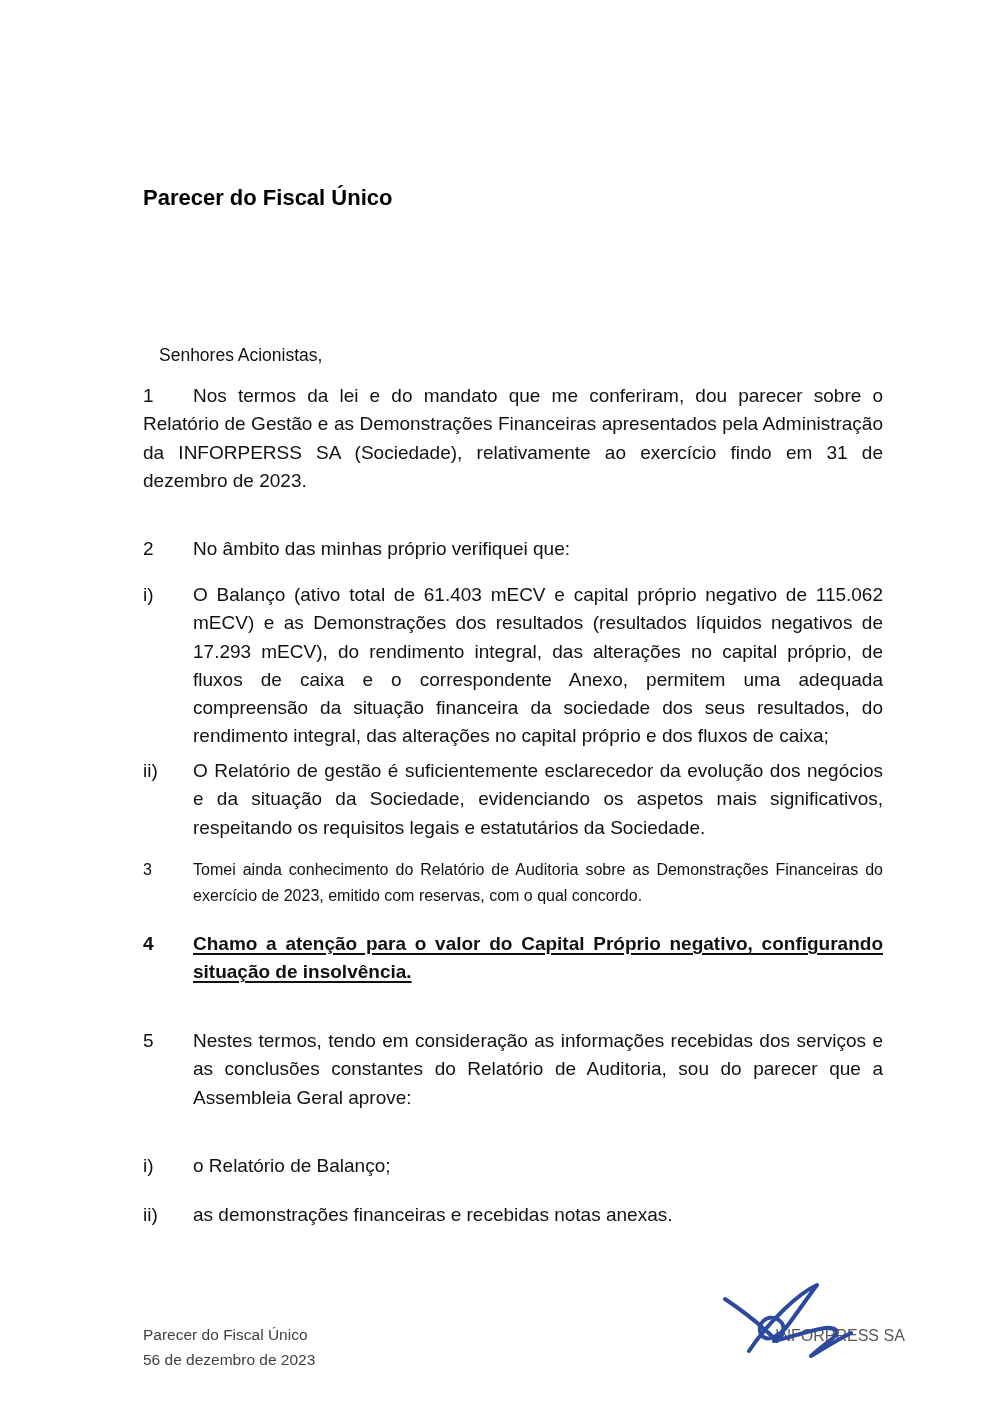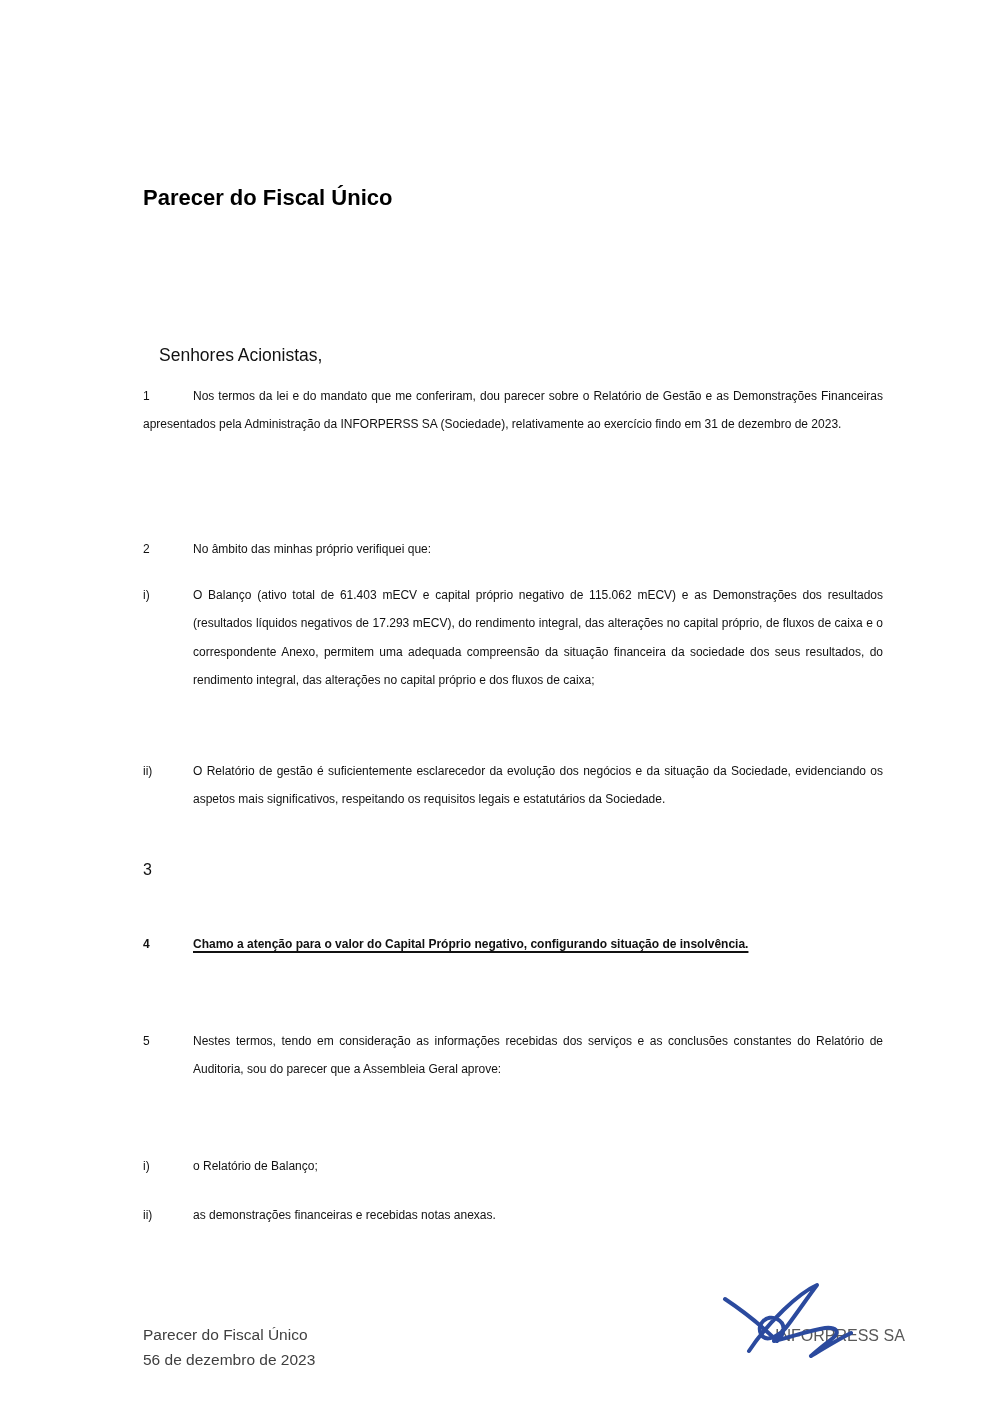--- a/index.html
+++ b/index.html
@@ -30,21 +30,21 @@
     left: 143px;
     top: 329px;
     margin: 16px;
     font-size: 17.5px;
   }
   .para {
     position: absolute;
     left: 143px;
     width: 740px;
     margin: 0;
-    font-size: 12px;
+    font-size: 19px;
     line-height: 28.3px;
     text-align: justify;
     box-sizing: border-box;
   }
   .para.hang { padding-left: 50px; }
   .marker {
     position: absolute;
     left: 0;
     top: 0;
     width: 50px;
@@ -124,21 +124,21 @@
 
   <div class="para hang p-3">
     <span class="marker">i)</span><span class="para-text">O Balanço (ativo total de 61.403 mECV e capital próprio negativo de 115.062 mECV) e as Demonstrações dos resultados (resultados líquidos negativos de 17.293 mECV), do rendimento integral, das alterações no capital próprio, de fluxos de caixa e o correspondente Anexo, permitem uma adequada compreensão da situação financeira da sociedade dos seus resultados, do rendimento integral, das alterações no capital próprio e dos fluxos de caixa;</span>
   </div>
 
   <div class="para hang p-4">
     <span class="marker">ii)</span><span class="para-text">O Relatório de gestão é suficientemente esclarecedor da evolução dos negócios e da situação da Sociedade, evidenciando os aspetos mais significativos, respeitando os requisitos legais e estatutários da Sociedade.</span>
   </div>
 
   <div class="para hang small p-5">
-    <span class="marker">3</span>
+    <span class="marker">3</span><span class="para-text">Tomei ainda conhecimento do Relatório de Auditoria sobre as Demonstrações Financeiras do exercício de 2023, emitido com reservas, com o qual concordo.</span>
   </div>
 
   <div class="para hang emph p-6">
     <span class="marker">4</span><span class="para-text">Chamo a atenção para o valor do Capital Próprio negativo, configurando situação de insolvência.</span>
   </div>
 
   <div class="para hang p-7">
     <span class="marker">5</span><span class="para-text">Nestes termos,  tendo em consideração as informações recebidas dos serviços e  as conclusões constantes do Relatório de Auditoria, sou do parecer que a Assembleia Geral aprove:</span>
   </div>
 

